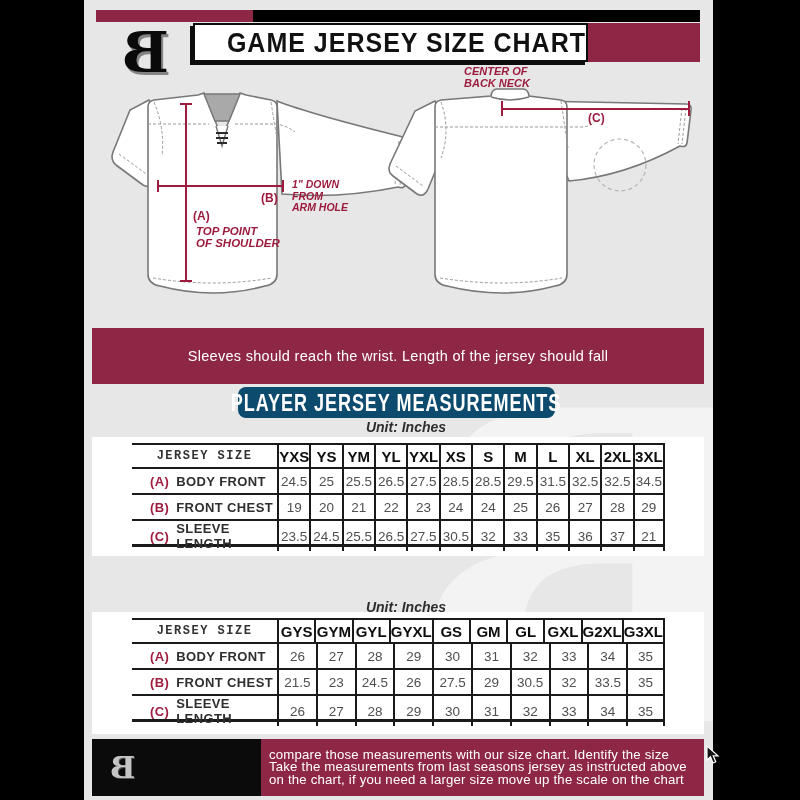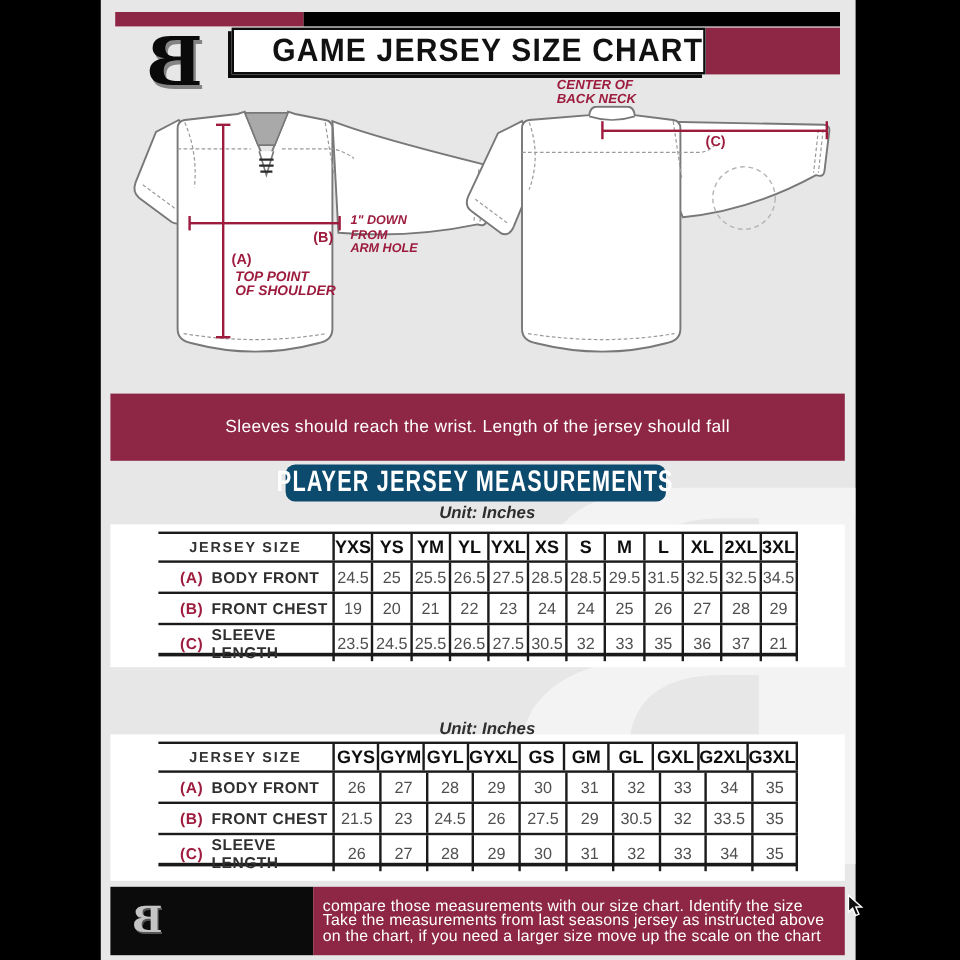--- a/index.html
+++ b/index.html
@@ -44,21 +44,21 @@
 
   
   .whitebox{left:8px;width:612px;background:#fff;z-index:1;}
   .sztable{left:48px;width:533px;z-index:2;}
   .t-row{display:grid;height:26px;box-sizing:border-box;border-bottom:2px solid #1a1a1a;}
   .t-row.hdr{border-top:2px solid #1a1a1a;border-bottom:2.5px solid #1a1a1a;}
   .t-row.last{border-bottom:3px solid #1a1a1a;}
   .cell{display:flex;align-items:center;justify-content:center;box-sizing:border-box;}
   .c-size,.c-val{border-left:2px solid #1a1a1a;}
   .c-end{border-right:2px solid #1a1a1a;}
-  .c-corner{color:#333;font-weight:bold;font-size:12px;letter-spacing:1.5px;}
+  .c-corner{color:#333;font-weight:bold;font-size:12px;letter-spacing:1.5px;font-family:Liberation Mono, monospace;}
   .c-size{font-weight:bold;font-size:15px;color:#0e0e0e;}
   .c-label{justify-content:flex-start;padding-left:18px;font-size:13px;font-weight:bold;color:#2f2f2f;
            letter-spacing:.4px;}
   .c-label b{color:#9e1c3e;margin-right:7px;}
   .c-val{font-size:13.5px;color:#4f4f4f;}
 
   
   .foot-black{left:8px;top:739px;width:169px;height:57px;background:#0b0b0b;display:flex;
               align-items:center;z-index:2;}
   .foot-logo{font-family:"DejaVu Serif",serif;font-weight:bold;font-size:30px;color:#c4c4c4;

